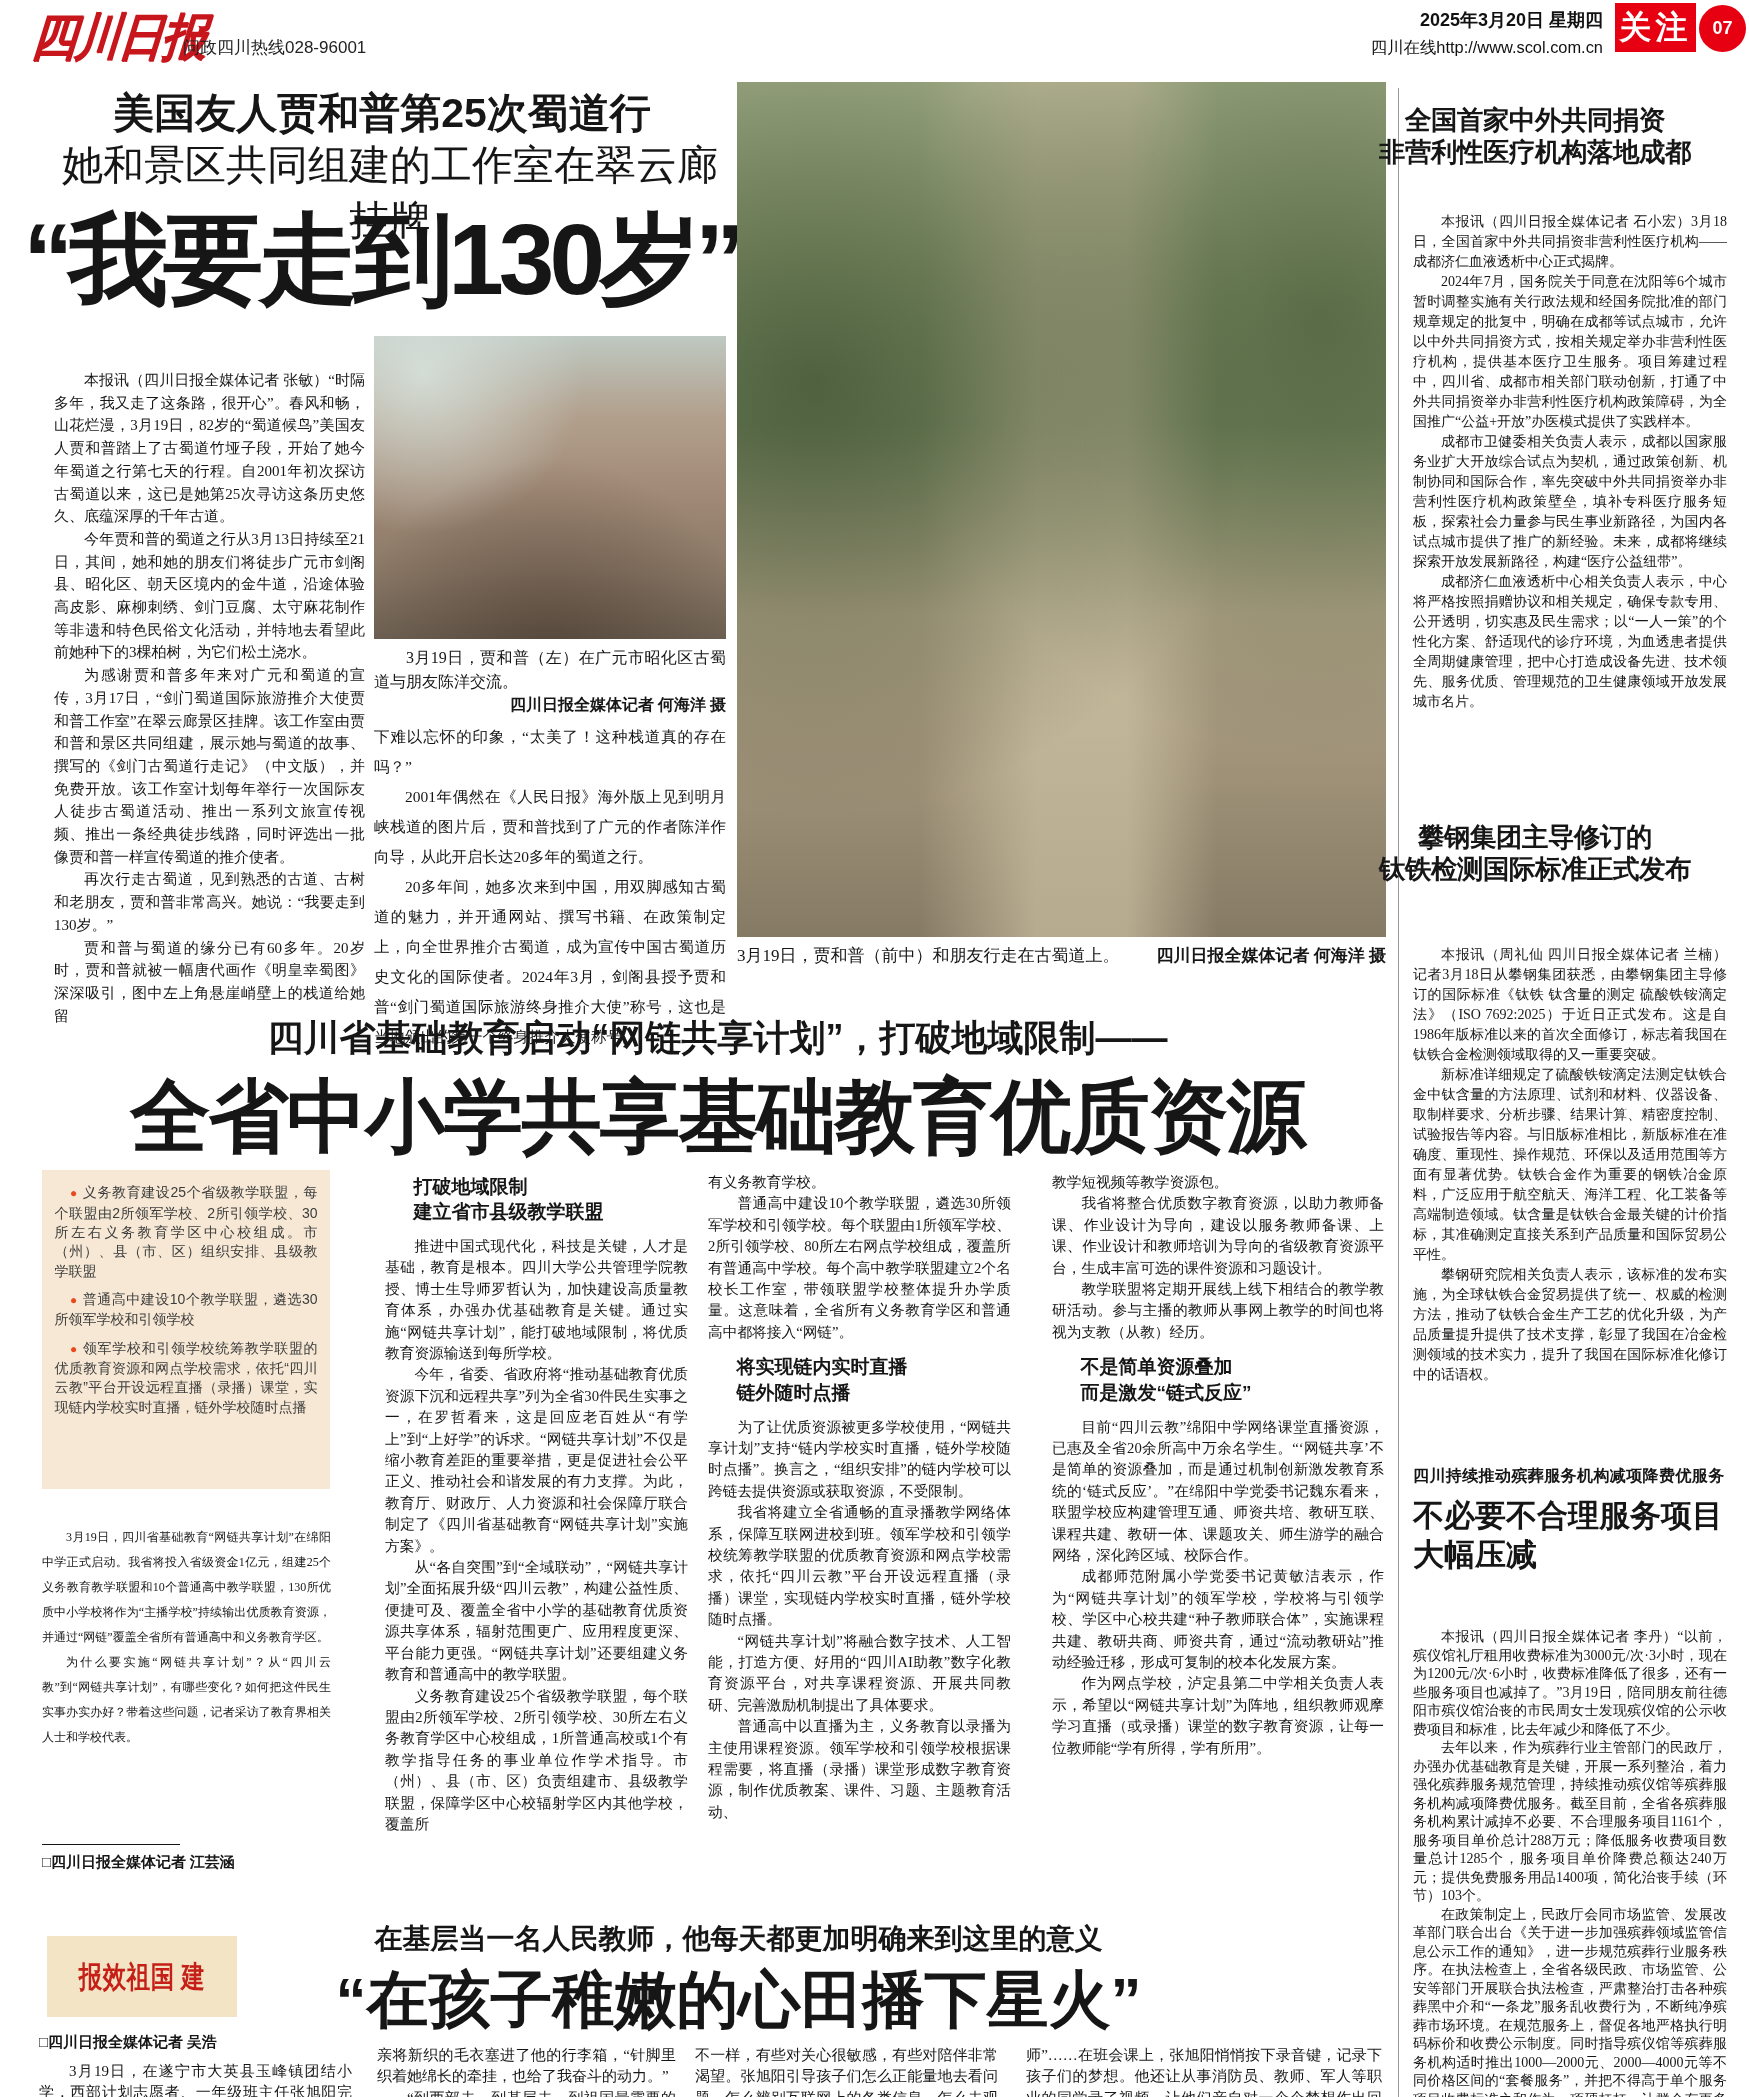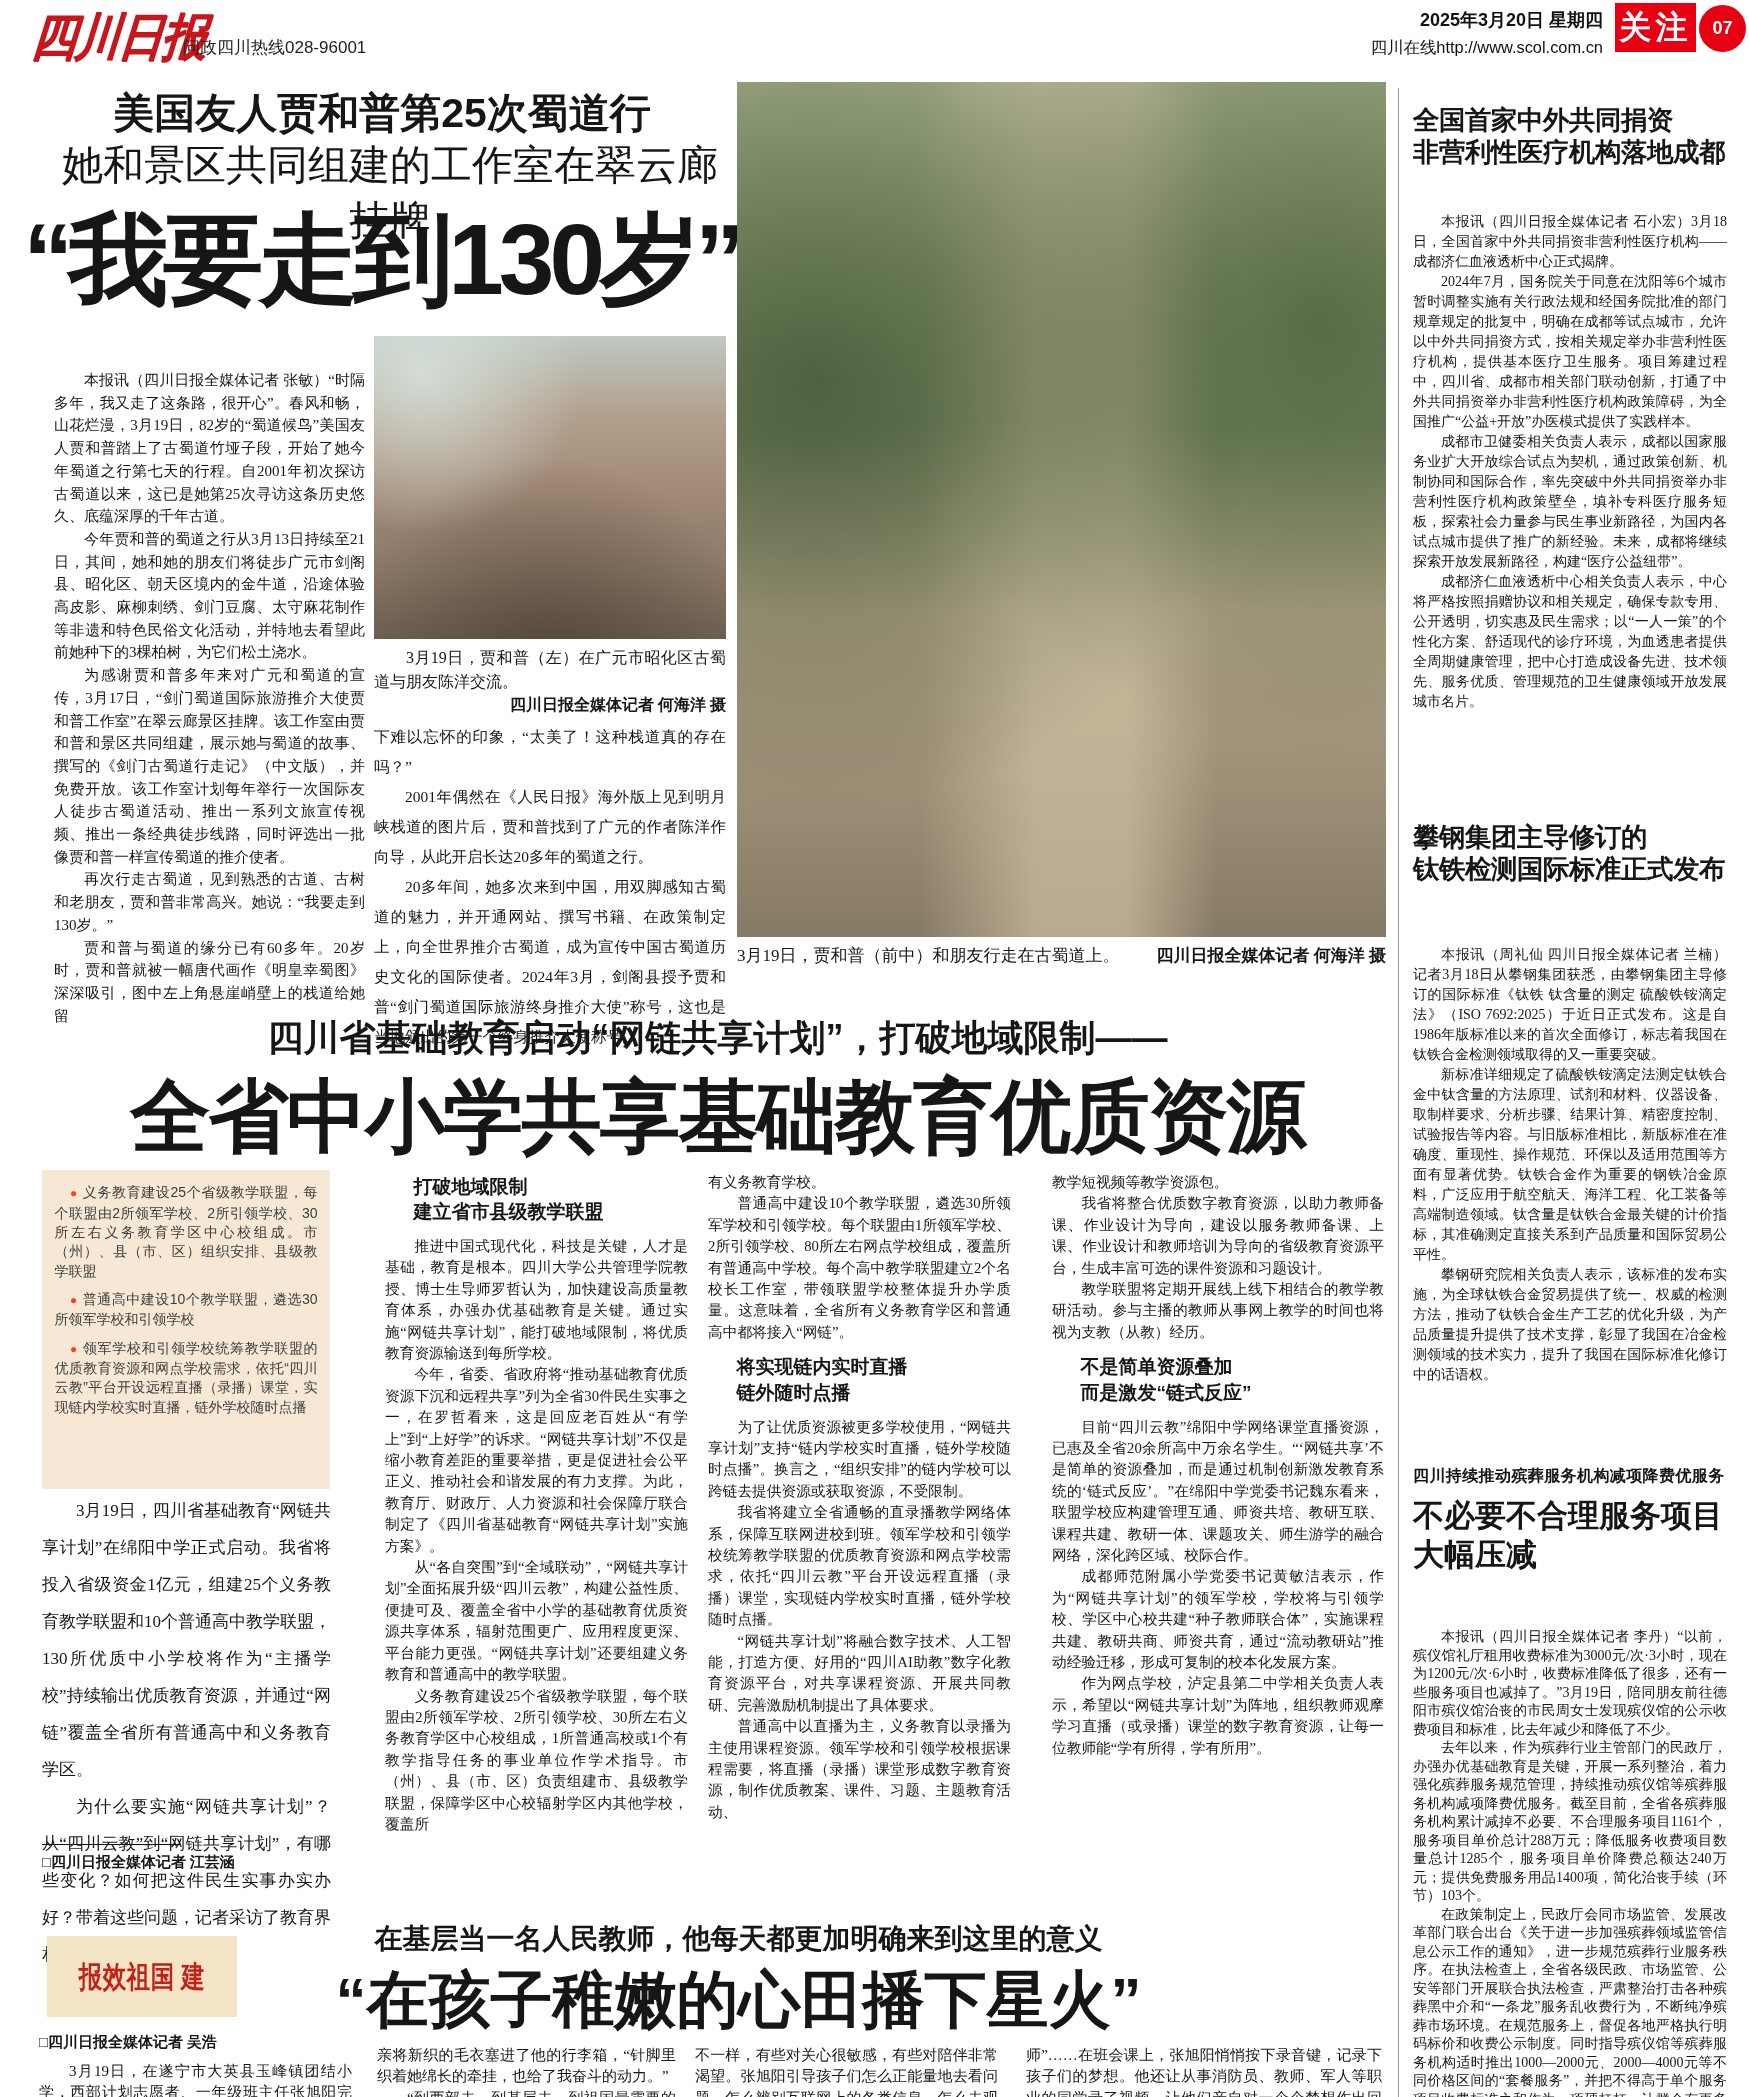--- a/index.html
+++ b/index.html
@@ -44,37 +44,37 @@
   #photo2{left:737px;top:82px;width:649px;height:855px;
     background:
       radial-gradient(ellipse at 12% 35%, rgba(38,56,28,.55), rgba(38,56,28,0) 55%),
       radial-gradient(ellipse at 90% 28%, rgba(44,64,32,.5), rgba(44,64,32,0) 50%),
       linear-gradient(90deg, rgba(0,0,0,0) 28%, rgba(208,196,166,.65) 46%, rgba(208,196,166,.65) 60%, rgba(0,0,0,0) 74%),
       linear-gradient(180deg,#a4b089 0%,#8c9c72 22%,#7e9068 40%,#b1a488 62%,#9d9077 82%,#857a64 100%);}
   #photo2-cap{left:737px;top:944px;width:649px;font-size:17px;display:flex;justify-content:space-between;}
   #photo2-cap .credit{font-weight:700;}
 
   
-  .rail-title{left:1413px;width:314px;font-size:26.4px;font-weight:800;line-height:1.22;letter-spacing:-0.4px;}
+  .rail-title{left:1378px;width:314px;font-size:26.4px;font-weight:800;line-height:1.22;letter-spacing:-0.4px;text-align:center;}
   #railA-title{top:104px;}
   #railA-body{left:1413px;top:212px;width:314px;font-size:14px;line-height:20px;}
   #railB-title{top:821px;}
   #railB-body{left:1413px;top:935px;width:314px;font-size:14px;line-height:20px;margin-top:10px;}
   #railC-kicker{left:1413px;top:1466px;width:314px;font-size:16px;font-weight:600;letter-spacing:0.4px;}
   #railC-title{left:1413px;top:1497px;width:314px;font-size:31px;font-weight:900;line-height:1.25;}
   #railC-body{left:1413px;top:1628px;width:314px;font-size:14px;line-height:18.5px;}
 
   
   #edu-kicker{left:38px;top:1014px;width:1359px;font-size:36px;font-weight:600;}
   #edu-headline{left:38px;top:1064px;width:1359px;font-size:80px;font-weight:900;letter-spacing:-1.7px;}
   #edu-box{left:42px;top:1170px;width:263px;height:292px;background:#f6e8d4;padding:13.4px 12.6px;overflow:hidden;}
   .bullet{margin:0 0 9.2px 0;font-size:14px;line-height:19.3px;text-indent:1.1em;
     font-family:"Liberation Sans","DejaVu Sans",sans-serif;color:#3c3c3c;text-align:justify;}
   .bullet::before{content:"●";color:#e84a1e;margin-right:5px;font-size:.85em;}
-  #edu-intro{left:42px;top:1492px;width:289px;font-size:17px;line-height:37px;}
+  #edu-intro{left:42px;top:1525px;width:289px;font-size:12px;line-height:25px;}
   #edu-byline-rule{left:42px;top:1844px;width:138px;height:1.3px;background:#141414;}
   #edu-byline{left:42px;top:1853px;font-size:15px;font-weight:700;}
   .edu-col{top:1172px;font-size:14.7px;line-height:21.4px;}
   #edu-colA{left:385px;width:303px;}
   #edu-colB{left:708px;width:303px;}
   #edu-colC{left:1052px;width:332px;}
   .subhead{font-family:"Liberation Sans","DejaVu Sans",sans-serif;font-size:19px;font-weight:800;
     line-height:1.35;white-space:pre-line;margin:11px 0 11px 1.5em;text-indent:0;text-align:left;}
   .subhead.first{margin-top:1.7px;}
 

